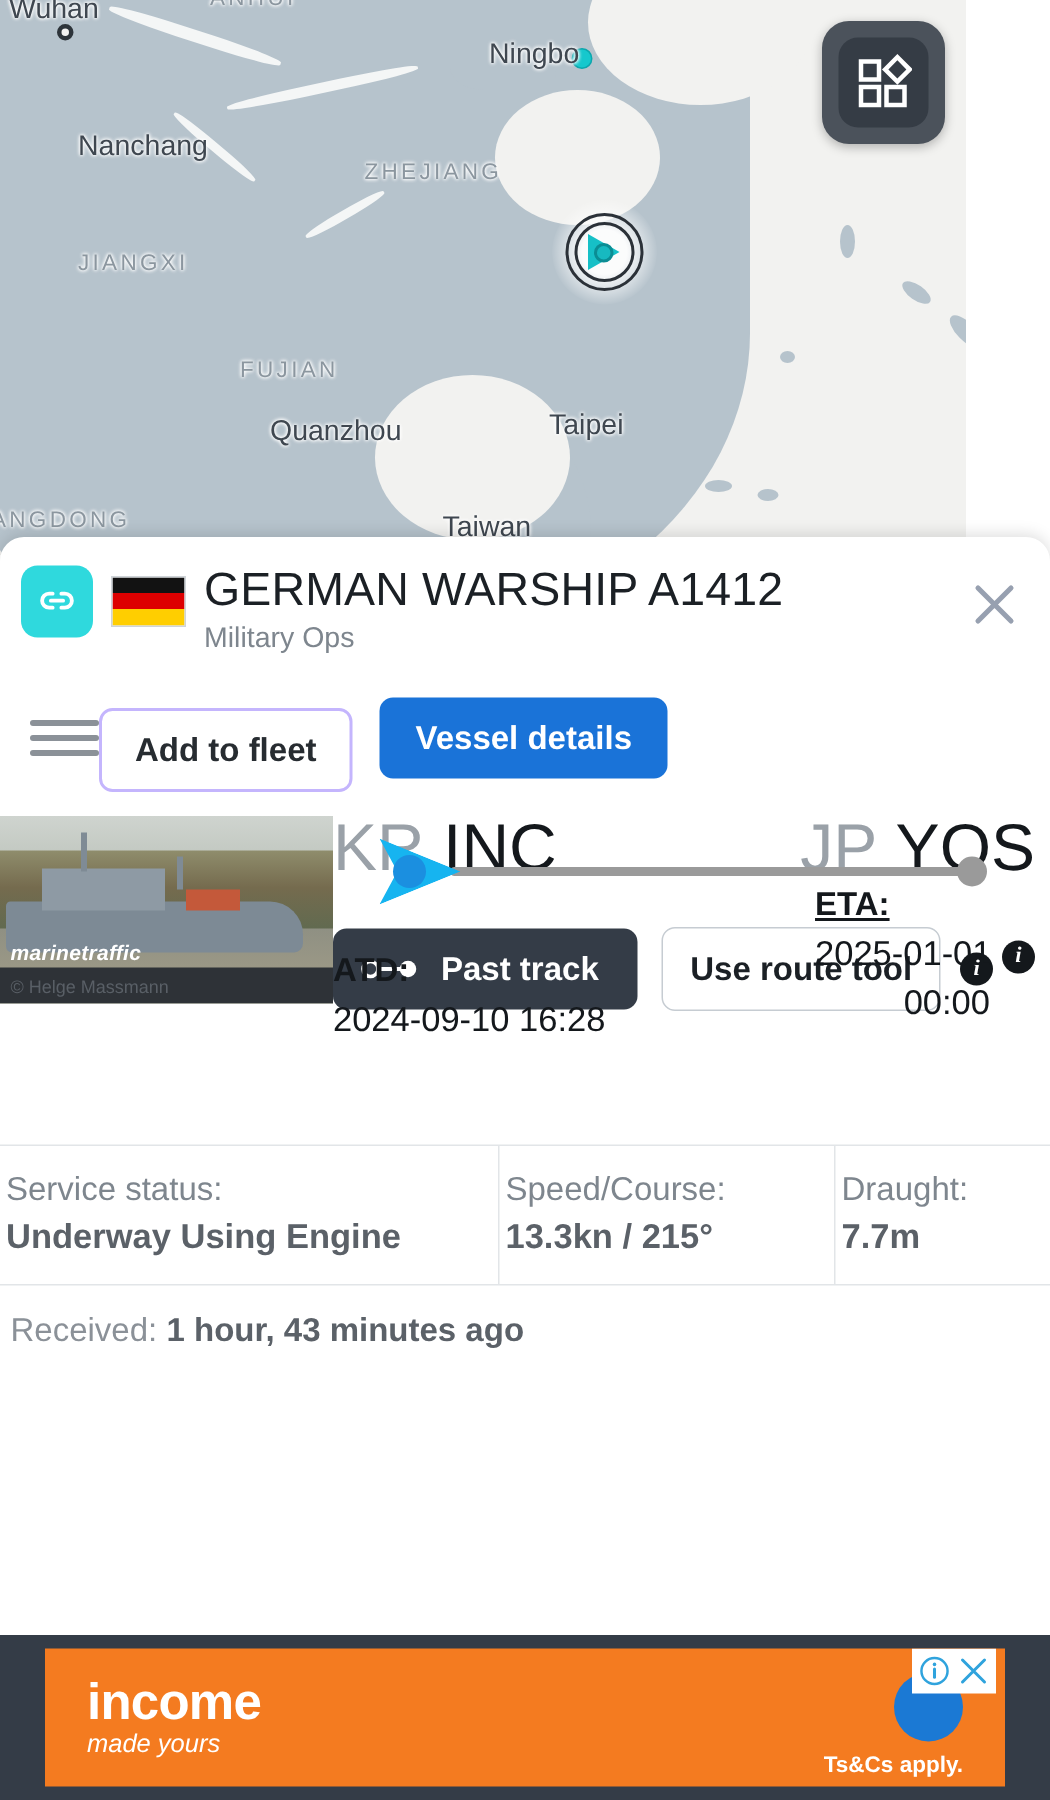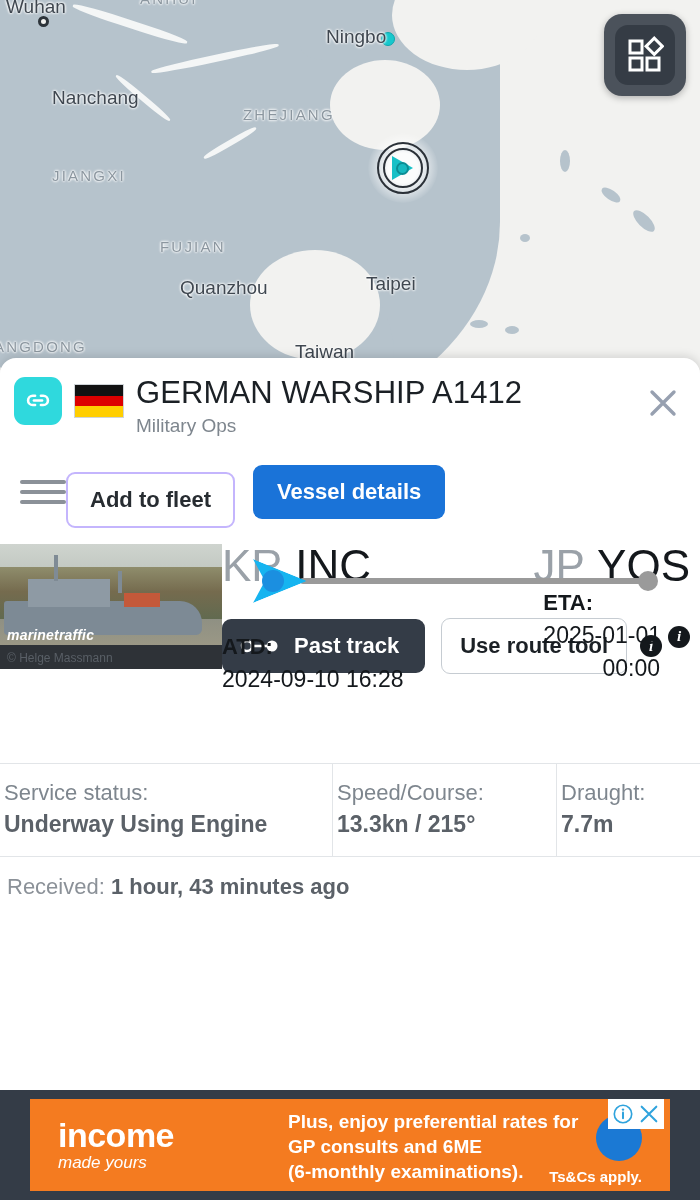--- a/index.html
+++ b/index.html
@@ -6,21 +6,21 @@
   html, body {
     width: 700px; height: 1200px;
     font-family: "Liberation Sans", sans-serif;
     background: #ffffff;
     overflow: hidden;
   }
   #app { position: relative; width: 700px; height: 1200px; }
 
   
   .map {
-    position: absolute; left: 0; top: 0; width: 700px; height: 370px;
+    position: absolute; left: 0; top: 0; width: 644px; height: 370px;
     background: #f2f2f0;
     overflow: hidden;
   }
   .landmass { position: absolute; background: #b6c3cc; }
   .land-main {
     left: -60px; top: -90px; width: 560px; height: 520px;
     border-radius: 0 0 46% 30% / 0 0 40% 52%;
   }
   .land-notch1 { left: 300px; top: -90px; width: 230px; height: 150px; border-radius: 0 0 60% 10%; }
   .land-bump1 { left: 370px; top: 18px; width: 90px; height: 70px; border-radius: 50% 30% 48% 40%; }
@@ -169,21 +169,21 @@
   .port-line { display: flex; justify-content: space-between; align-items: baseline; }
   .port { font-size: 44px; line-height: 44px; white-space: nowrap; }
   .port .code { color: #9aa1a8; }
   .port .name { color: #14181c; }
 
   .times { position: relative; height: 120px; margin-top: 2px; }
   .atd { position: absolute; left: 0; top: 44px; }
   .eta { position: absolute; right: 0; top: 0; text-align: right; }
   .t-label { font-size: 22px; font-weight: bold; color: #14181c; }
   .t-val { font-size: 23px; color: #14181c; margin-top: 6px; white-space: nowrap; }
-  .eta .t-label { text-align: left; }
+  .eta .t-label { text-align: left; text-decoration: underline; }
   .info-dot {
     display: inline-flex; align-items: center; justify-content: center;
     width: 22px; height: 22px; border-radius: 50%; background: #14181c;
     color: #ffffff; font-size: 15px; font-weight: bold; font-style: italic;
     font-family: "Liberation Serif", serif; vertical-align: 2px; margin-left: 7px;
   }
 
   
   .progress { position: relative; height: 62px; margin: 6px 0 0 0; }
   .p-track {
@@ -439,25 +439,20 @@
       <b>1 hour, 43 minutes ago</b>
     </div>
   </div>
 
   <div class="ad-wrap">
     <div class="ad">
       <div class="ad-logo">
         <div class="brand">income</div>
         <div class="tag">made yours</div>
       </div>
-      <div class="ad-copy">
-        <div>Plus, enjoy preferential rates for</div>
-        <div>GP consults and 6ME</div>
-        <div>(6-monthly examinations).</div>
-      </div>
       <div class="ad-terms">Ts&amp;Cs apply.</div>
       <div class="ad-badge"></div>
       <div class="ad-ctrls">
         <svg width="22" height="22" viewBox="0 0 24 24" aria-hidden="true">
           <circle cx="12" cy="12" r="9.5" fill="none" stroke="#2fa3dd" stroke-width="1.8"></circle>
           <path d="M12 10.5v6" stroke="#2fa3dd" stroke-width="2.2" stroke-linecap="round"></path>
           <circle cx="12" cy="7.2" r="1.3" fill="#2fa3dd"></circle>
         </svg>
         <svg width="22" height="22" viewBox="0 0 24 24" aria-hidden="true">
           <path d="M4 4 L20 20 M20 4 L4 20" stroke="#2fa3dd" stroke-width="2.2" stroke-linecap="round"></path>

